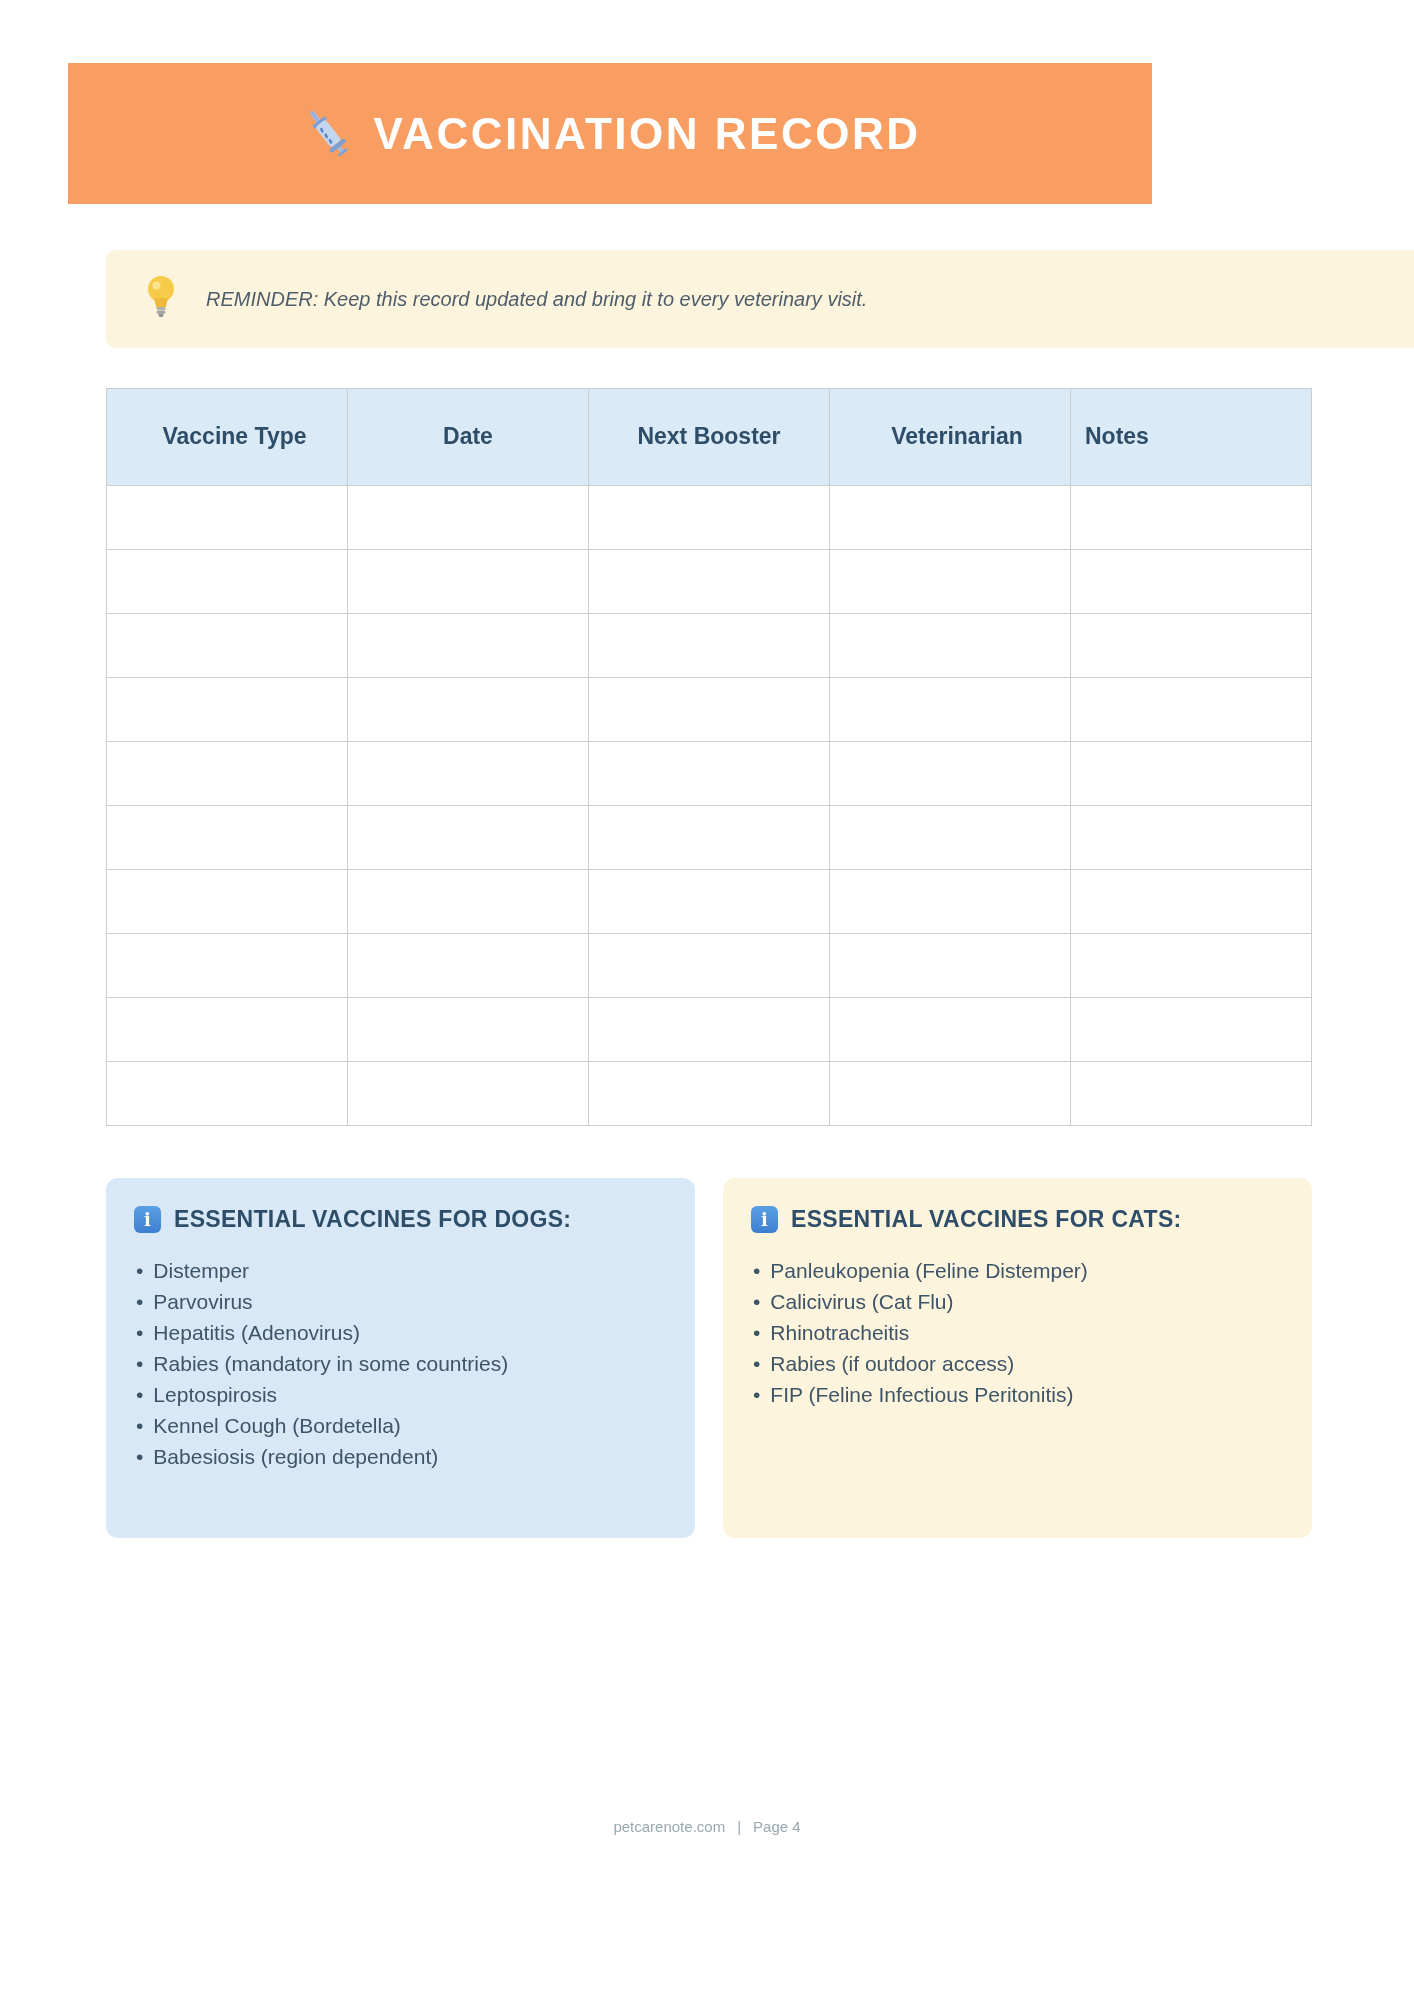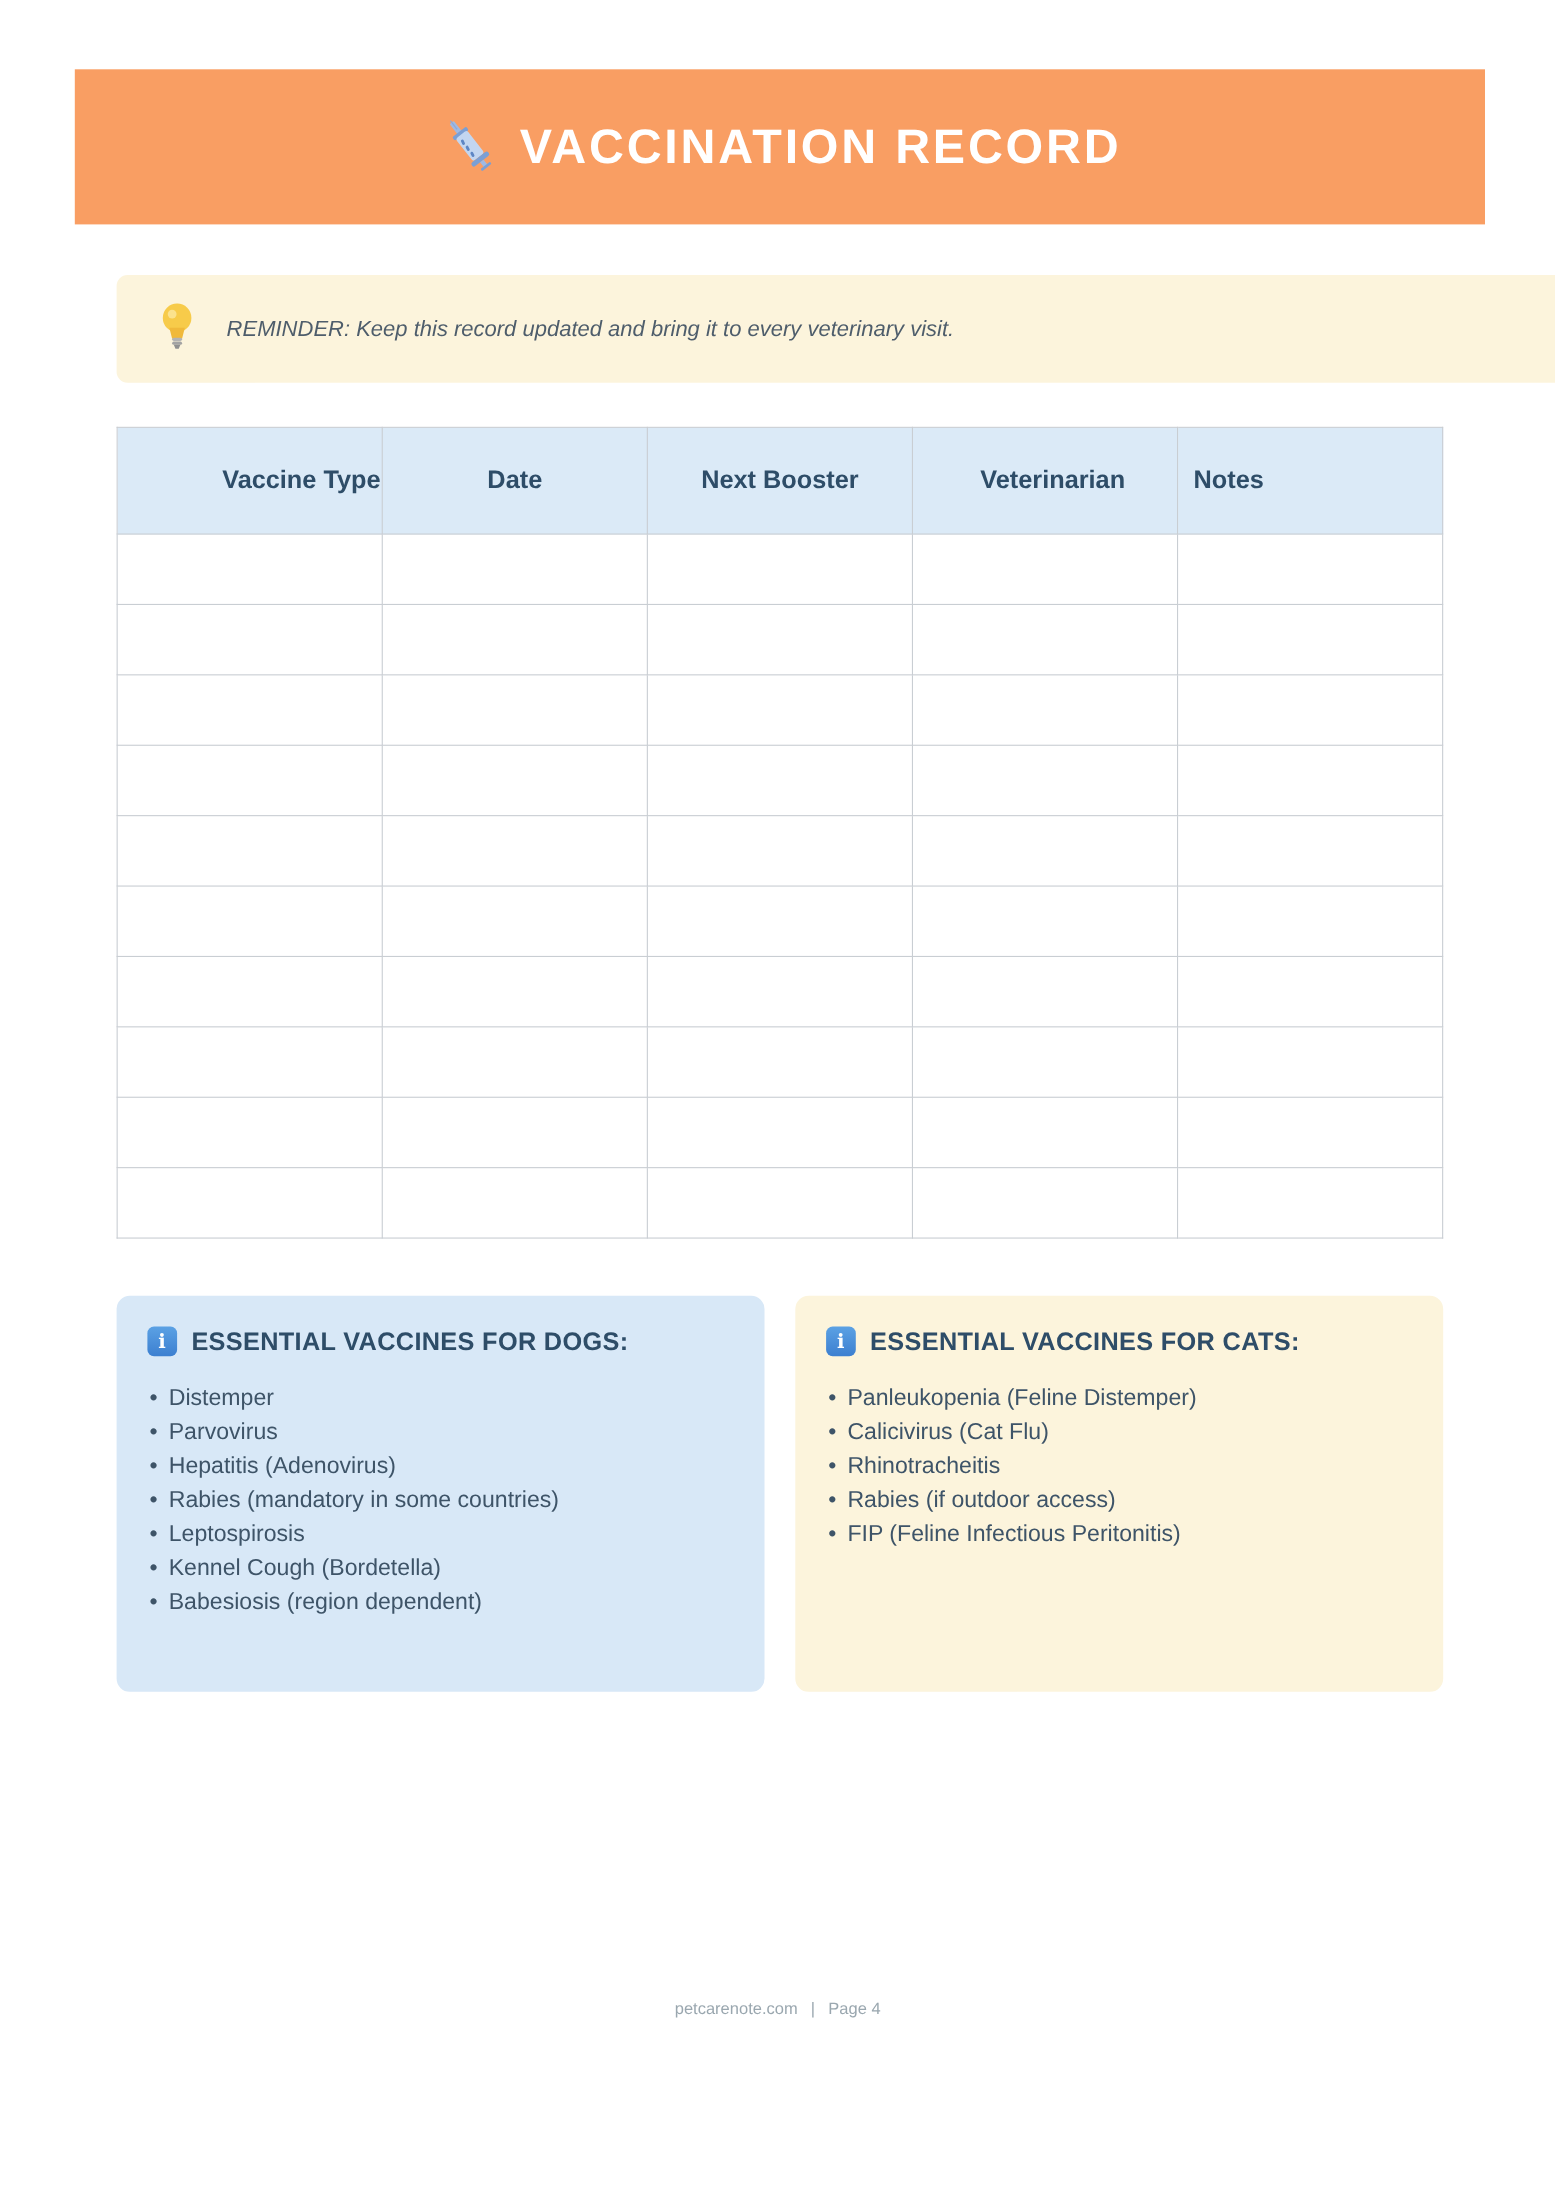--- a/index.html
+++ b/index.html
@@ -7,21 +7,21 @@
     width: 1414px; height: 2000px;
     background: #ffffff;
     font-family: "Liberation Sans", sans-serif;
     position: relative;
     overflow: hidden;
   }
 
   
   .banner {
     position: absolute; left: 68px; top: 63px;
-    width: 1282px; height: 141px;
+    width: 1084px; height: 141px;
     background: #F99E63;
     display: flex; align-items: center; justify-content: center;
     gap: 20px;
   }
   .banner-title {
     color: #ffffff;
     font-size: 44px; font-weight: bold;
     letter-spacing: 2.5px;
     text-transform: uppercase;
   }
@@ -57,21 +57,21 @@
   }
   .vax-table th {
     background: #DBEAF7;
     height: 97px;
     color: #2E4D68;
     font-size: 23px;
     font-weight: 600;
     line-height: 1.35;
     vertical-align: middle;
   }
-  .vax-table th:nth-child(1) { text-align: right;  padding-left: 16px; }
+  .vax-table th:nth-child(1) { text-align: center;  padding-left: 16px; }
   .vax-table th:nth-child(2) { text-align: center; }
   .vax-table th:nth-child(3) { text-align: center; padding: 0 42px; }
   .vax-table th:nth-child(4) { text-align: center;  padding-left: 15px; }
   .vax-table th:nth-child(5) { text-align: left;  padding-left: 14px; }
   .vax-table td { height: 64px; background: #ffffff; }
 
   
   .boxes {
     position: absolute; left: 106px; top: 1178px;
     width: 1206px;

